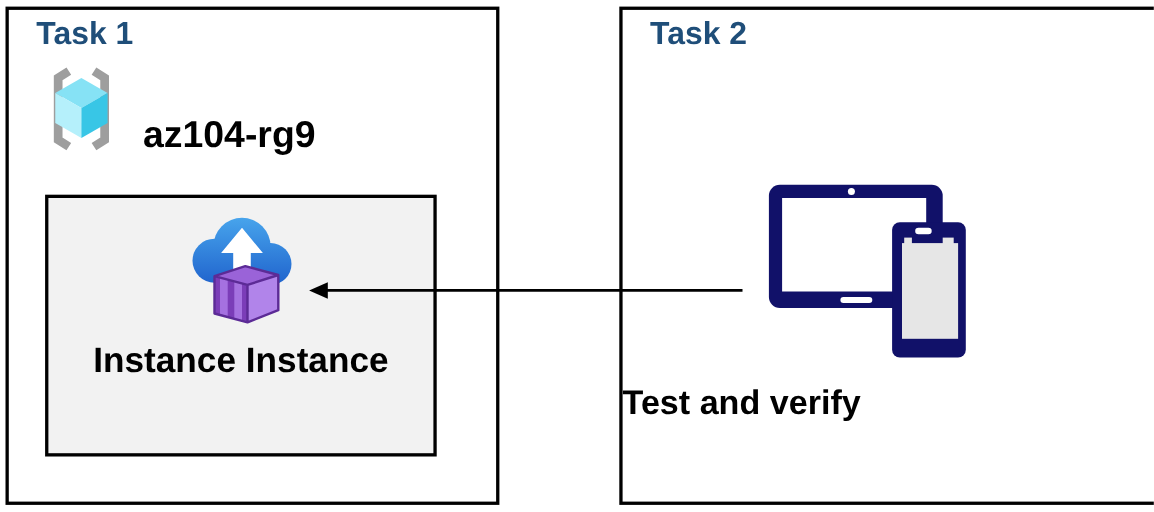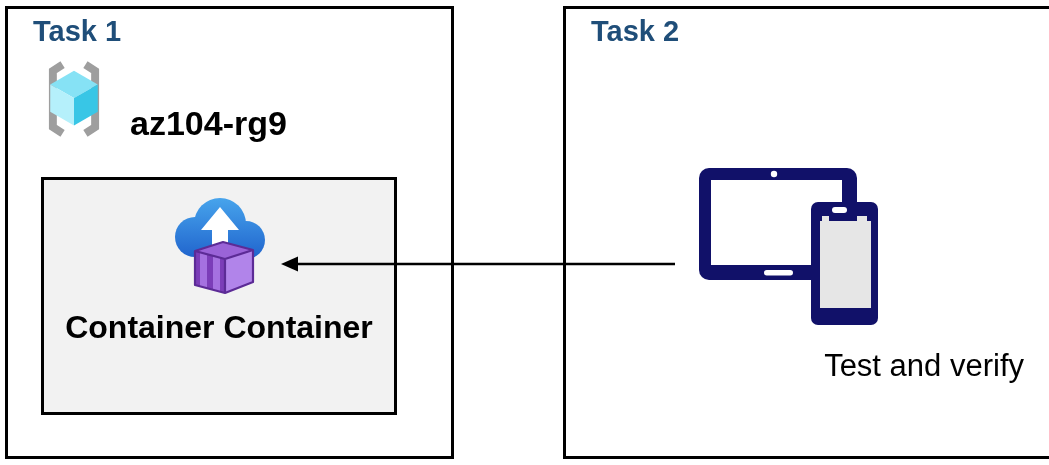--- a/index.html
+++ b/index.html
@@ -71,23 +71,23 @@
   .devices-icon {
     position: absolute;
     left: 131px;
     top: 158px;
   }
   .tv-label {
     position: absolute;
     left: 0;
     top: 339px;
     width: 458px;
-    text-align: right;
+    text-align: left;
     font-size: 31px;
-    font-weight: normal;
+    font-weight: bold;
     color: #000000;
   }
 
   .arrow-svg {
     position: absolute;
     left: 279px;
     top: 252px;
     z-index: 5;
   }
 </style>
@@ -127,21 +127,21 @@
         <polygon points="51,13 70,36 59,36 59,62 43,62 43,36 32,36" fill="#ffffff"></polygon>
         <g>
           <polygon points="26,57 54,48 84,56 56,65" fill="#9A63D8"></polygon>
           <polygon points="26,57 56,65 56,99 26,91" fill="#7B3DB8"></polygon>
           <polygon points="56,65 84,56 84,88 56,99" fill="#B184EA"></polygon>
           <polygon points="31,58.3 38,60.2 38,94.2 31,92.3" fill="#A571E0"></polygon>
           <polygon points="44,61.8 51,63.7 51,97.7 44,95.8" fill="#A571E0"></polygon>
           <path d="M26,57 L54,48 L84,56 L84,88 L56,99 L26,91 Z M26,57 L56,65 L84,56 M56,65 L56,99" fill="none" stroke="#5C2B96" stroke-width="2.2" stroke-linejoin="round"></path>
         </g>
       </svg>
-      <div class="ci-label">Container Container</div>
+      <div class="ci-label">Instance Instance</div>
     </div>
   </div>
 
   <div class="task-box right">
     <div class="box-title">Task 2</div>
 
     <svg class="devices-icon" width="182" height="159" viewBox="0 0 182 159">
       <g>
         <rect x="2" y="1" width="158" height="112" rx="10" fill="#111169"></rect>
         <rect x="14" y="13" width="131" height="85" fill="#ffffff"></rect>

